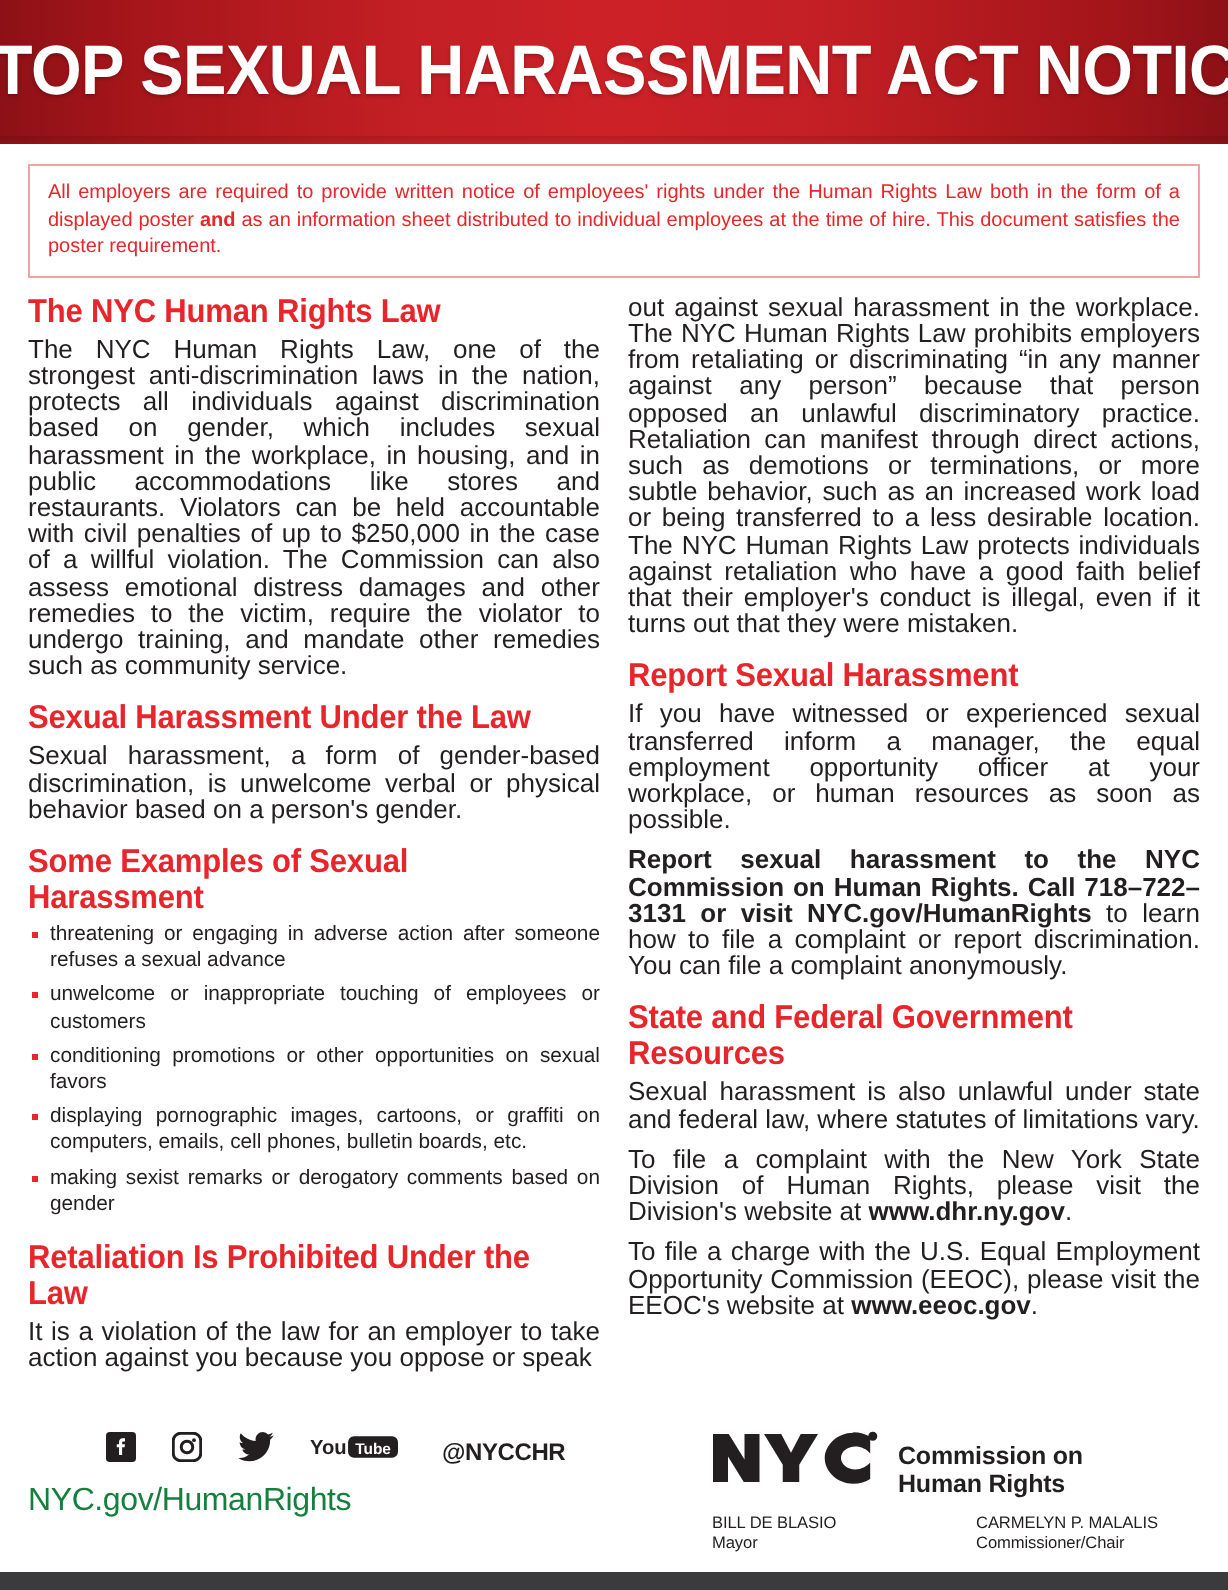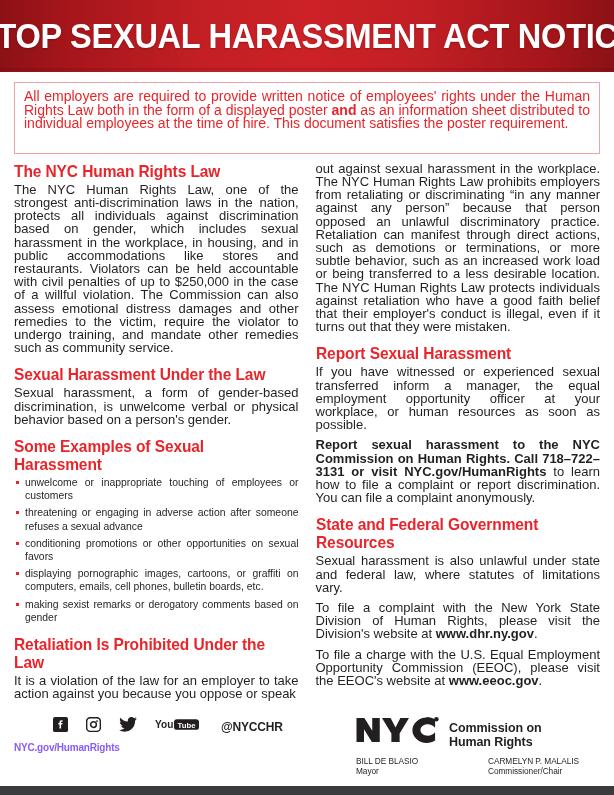--- a/index.html
+++ b/index.html
@@ -43,34 +43,35 @@
     white-space: nowrap;
     text-shadow: 0 1px 2px rgba(0,0,0,.25);
   }
 
   
   .notice-wrap {
     padding: 10px 14px 8px 14px;
   }
   .notice-box {
     border: 1px solid #f0a3a6;
-    padding: 7px 9px 22px 9px;
+    padding: 7px 9px 7px 9px;
     color: #e8252a;
-    font-size: 14px;
+    font-size: 10px;
     line-height: 13.6px;
     text-align: justify;
   }
   .notice-box b { font-weight: bold; }
 
   
   .columns {
     display: flex;
-    gap: 17px;
+    gap: 4px;
     padding: 0 14px;
     align-items: flex-start;
+    justify-content: space-between;
   }
   .col { width: 286px; }
 
   h2.sect {
     color: #e8252a;
     font-family: "Liberation Sans Narrow", "Liberation Sans", sans-serif;
     font-weight: bold;
     font-size: 16.5px;
     line-height: 18px;
     margin: 11px 0 3px 0;
@@ -134,25 +135,24 @@
   }
   .social-icon { display: block; }
   .social-handle {
     font-size: 12px;
     font-weight: bold;
     color: #231f20;
     margin-left: 4px;
     letter-spacing: -0.2px;
   }
   .social-url {
-    font-size: 10px;
-    color: #8b5cf6;
+    font-size: 16px;
+    color: #15803d;
     margin-top: 6px;
     letter-spacing: -0.2px;
-    font-weight: bold;
   }
 
   .logo-col { text-align: left; padding-top: 0; }
   .logo-row { display: flex; align-items: flex-end; gap: 10px; }
   .nyc-mark { display:block; }
   .agency-name {
     font-size: 12.5px;
     font-weight: bold;
     line-height: 14px;
     color: #231f20;
@@ -200,22 +200,22 @@
   <div class="col">
 
     <h2 class="sect">The NYC Human Rights Law</h2>
     <p class="body">The NYC Human Rights Law, one of the strongest anti-discrimination laws in the nation, protects all individuals against discrimination based on gender, which includes sexual harassment in the workplace, in housing, and in public accommodations like stores and restaurants. Violators can be held accountable with civil penalties of up to $250,000 in the case of a willful violation. The Commission can also assess emotional distress damages and other remedies to the victim, require the violator to undergo training, and mandate other remedies such as community service.</p>
 
     <h2 class="sect">Sexual Harassment Under the Law</h2>
     <p class="body">Sexual harassment, a form of gender-based discrimination, is unwelcome verbal or physical behavior based on a person's gender.</p>
 
     <h2 class="sect">Some Examples of Sexual Harassment</h2>
     <ul class="bullets">
+      <li>threatening or engaging in adverse action after someone refuses a sexual advance</li>
       <li>unwelcome or inappropriate touching of employees or customers</li>
-      <li>threatening or engaging in adverse action after someone refuses a sexual advance</li>
       <li>conditioning promotions or other opportunities on sexual favors</li>
       <li>displaying pornographic images, cartoons, or graffiti on computers, emails, cell phones, bulletin boards, etc.</li>
       <li>making sexist remarks or derogatory comments based on gender</li>
     </ul>
 
     <h2 class="sect">Retaliation Is Prohibited Under the Law</h2>
     <p class="body tight">It is a violation of the law for an employer to take action against you because you oppose or speak</p>
   </div>
 
   <div class="col">

